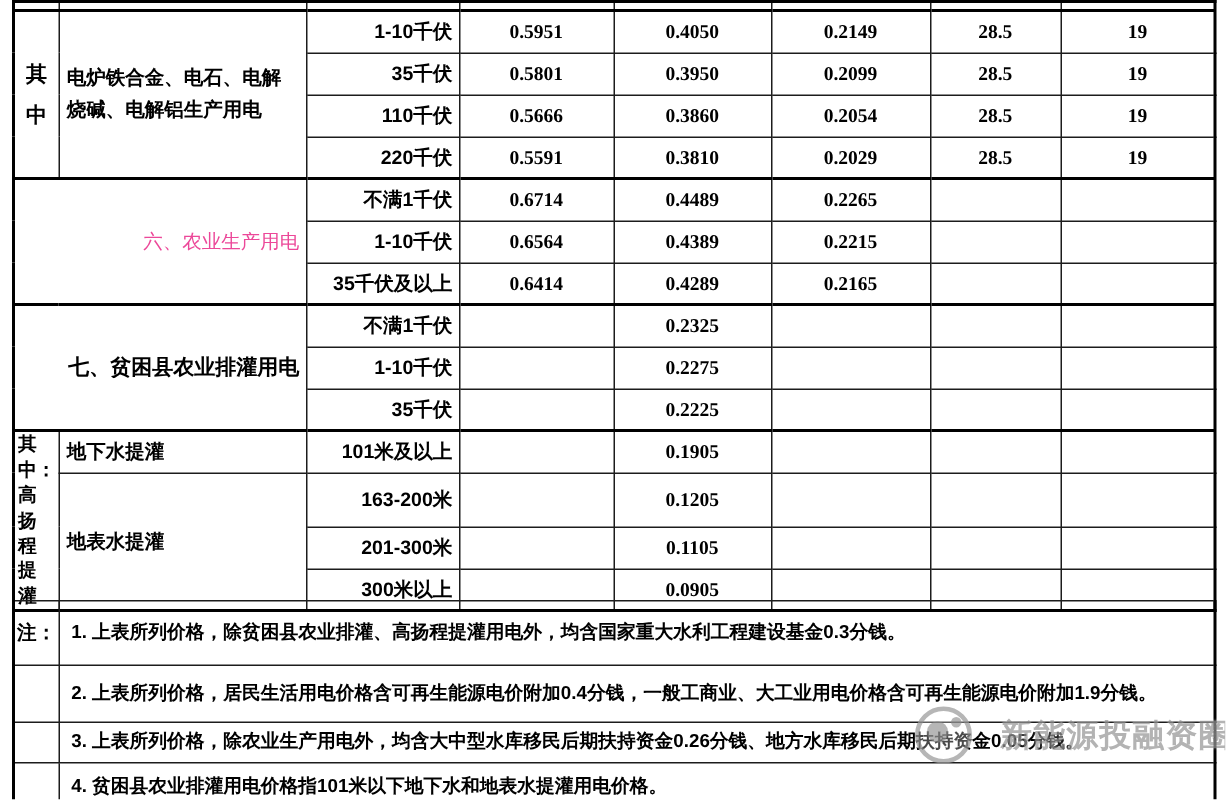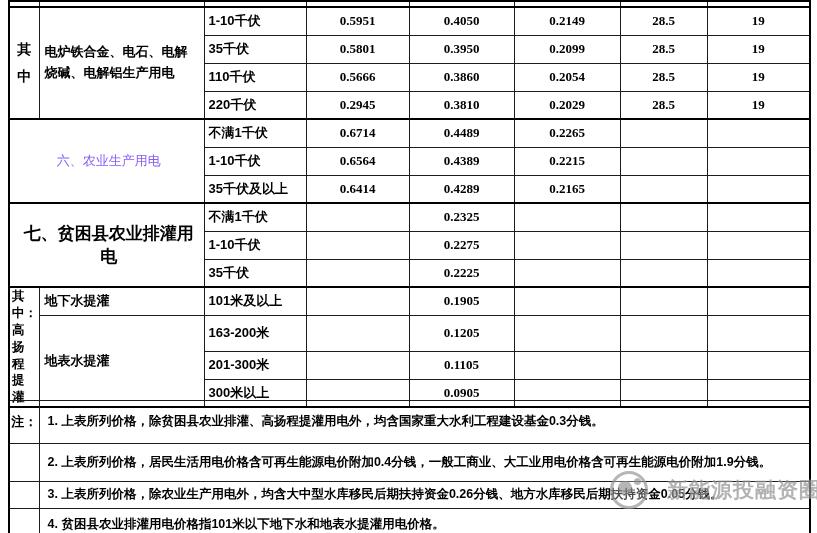--- a/index.html
+++ b/index.html
@@ -4,28 +4,28 @@
 <style>
   html,body{margin:0;padding:0;background:#fff;}
   #page{position:relative;width:817px;height:533px;background:#ffffff;overflow:hidden;
         font-family:"Liberation Sans",sans-serif;color:#000;}
   table{border-collapse:collapse;table-layout:fixed;}
   #main-table{position:absolute;left:8px;top:0;width:801px;border:2px solid #000;}
   #main-table td{border:1px solid #1c1c1c;padding:0 4px;height:28px;overflow:hidden;box-sizing:border-box;}
   #main-table tr.sliver td{height:6px;padding:0;}
   #main-table tr.sec-top td{border-top:2px solid #000;}
   .num{font-family:"Liberation Serif",serif;font-weight:bold;font-size:13px;text-align:center;}
-  .volt{font-weight:bold;font-size:13px;text-align:left;}
+  .volt{font-weight:bold;font-size:13px;text-align:right;}
   .side-cell{font-weight:bold;font-size:14px;text-align:center;line-height:1.95;
              word-break:break-all;padding:0 2px !important;margin-top:25px;}
   .side-cell-small{font-weight:bold;font-size:12.5px;text-align:left;line-height:1.35;
              word-break:break-all;padding:0 2px !important;}
   .group-cell{font-weight:bold;font-size:13px;text-align:left;line-height:1.6;padding:0 5px !important;margin-left:12px;}
-  .cat-normal{font-weight:normal;font-size:13px;color:#8b5cf6;text-align:center;padding-left:8px !important;margin-top:22px;}
-  .cat-bold{font-weight:bold;font-size:17px;text-align:center;padding-left:8px !important;margin-top:16px;}
+  .cat-normal{font-weight:normal;font-size:13px;color:#ec4899;text-align:right;padding-left:8px !important;margin-top:22px;}
+  .cat-bold{font-weight:bold;font-size:14px;text-align:right;padding-left:8px !important;margin-top:16px;}
   .sub-cell{font-weight:bold;font-size:13px;text-align:left;padding:0 5px !important;}
 
   #notes-table{position:absolute;left:8px;top:400px;width:801px;border:2px solid #000;border-top:0;}
   #notes-table td{border:1px solid #1c1c1c;box-sizing:border-box;vertical-align:middle;}
   .note-label{font-weight:bold;font-size:13px;text-align:center;}
   .note-text{font-weight:bold;font-size:12.5px;line-height:1.4;
              padding:2px 6px 2px 26px;text-indent:-18px;}
   .r1{height:43px;} .r2{height:38px;} .r3{height:27px;} .r4{height:32px;}
 
   #watermark{position:absolute;left:610px;top:471px;display:flex;align-items:center;
@@ -89,21 +89,21 @@
     <tr>
       <td class="volt">110千伏</td>
       <td class="num">0.5666</td>
       <td class="num">0.3860</td>
       <td class="num">0.2054</td>
       <td class="num">28.5</td>
       <td class="num">19</td>
     </tr>
     <tr>
       <td class="volt">220千伏</td>
-      <td class="num">0.2945</td>
+      <td class="num">0.5591</td>
       <td class="num">0.3810</td>
       <td class="num">0.2029</td>
       <td class="num">28.5</td>
       <td class="num">19</td>
     </tr>
 
     <tr class="sec-top">
       <td rowspan="3" colspan="2" class="cat-normal">六、农业生产用电</td>
       <td class="volt">不满1千伏</td>
       <td class="num">0.6714</td>

